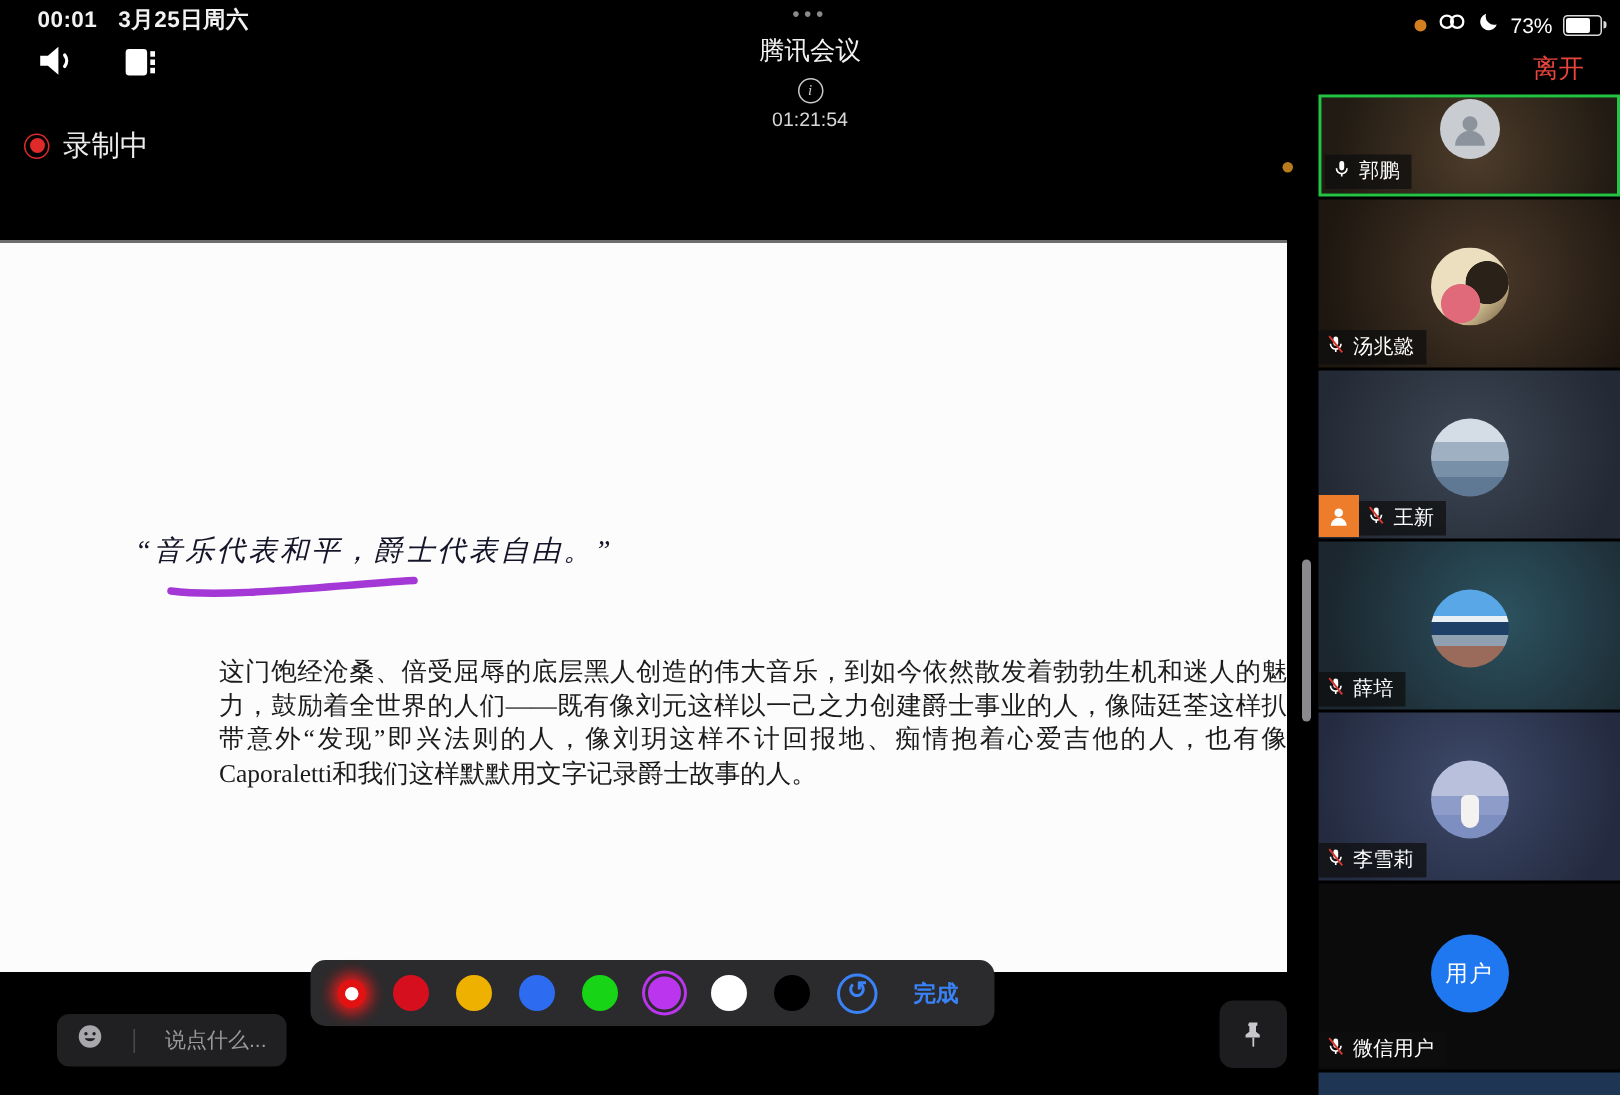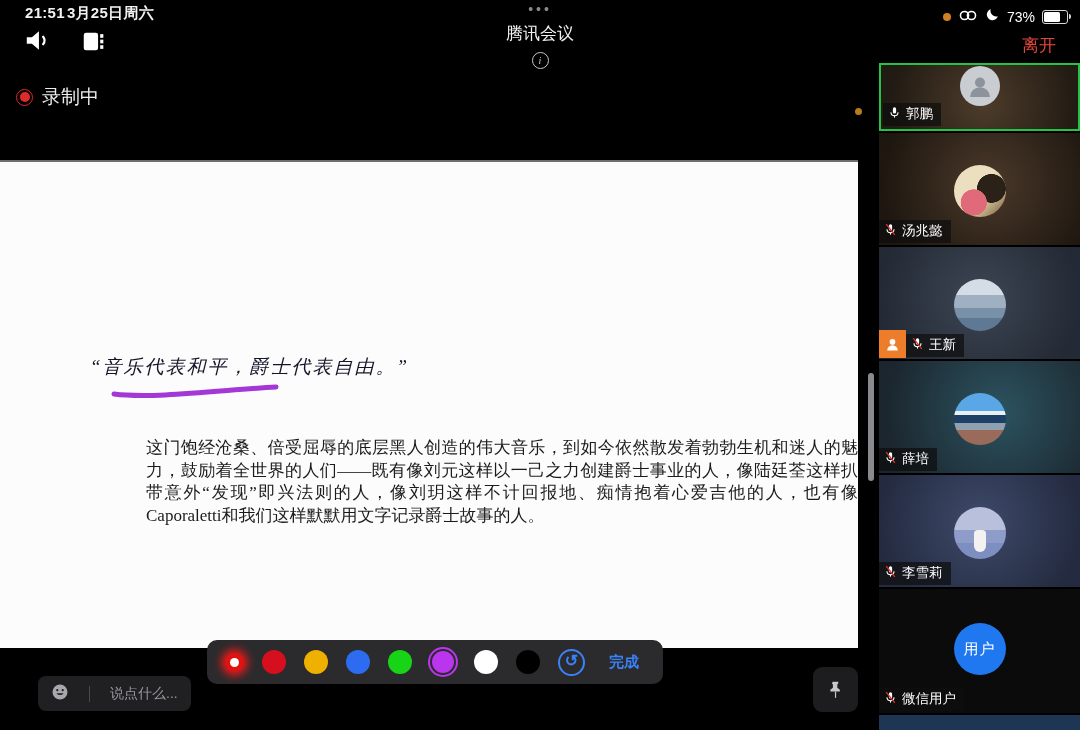--- a/index.html
+++ b/index.html
@@ -2,21 +2,21 @@
 <html><head>
 <meta charset="utf-8">
 <style>
   html,body{margin:0;padding:0;background:#000;}
   .stage{position:relative;width:1080px;height:730px;background:#000;overflow:hidden;
          font-family:"Liberation Sans",sans-serif;color:#fff;}
   .abs{position:absolute;}
 
   
   .time-date{left:25px;top:4px;font-size:15px;font-weight:600;color:#f2f2f2;letter-spacing:.3px;}
-  .time-date .date{margin-left:2px;}
+  .time-date .date{margin-left:14px;}
   .multitask{left:0;right:0;top:1px;text-align:center;color:#8a8a8e;font-size:14px;letter-spacing:3px;}
   .sys-cluster{right:12px;top:7px;display:flex;align-items:center;gap:7px;}
   .orange-dot{width:8px;height:8px;border-radius:50%;background:#d2801f;}
   .batt-pct{font-size:14px;color:#fff;font-weight:500;}
   .battery{width:24px;height:12px;border:1px solid rgba(255,255,255,.85);border-radius:3px;position:relative;}
   .battery .fill{position:absolute;left:1px;top:1px;bottom:1px;width:66%;background:#fff;border-radius:1.5px;}
   .battery .nub{position:absolute;right:-4px;top:3px;width:2.5px;height:5px;background:rgba(255,255,255,.85);border-radius:0 2px 2px 0;}
 
   
   .icon-btn{background:none;border:none;padding:0;cursor:pointer;}
@@ -97,21 +97,21 @@
                 background:#f4f2f0;border-radius:5px 5px 8px 8px;}
   .av-t6{font-size:15px;color:#fff;letter-spacing:1px;}
   .av-label{font-size:15px;color:#fff;}
 </style>
 </head>
 <body>
 
 <div class="stage">
 
   <div class="abs time-date">
-    <span>21:51</span><span class="date">3月25日周六</span>
+    <span>00:01</span><span class="date">3月25日周六</span>
   </div>
   <div class="abs multitask">•••</div>
   <div class="abs sys-cluster">
     <span class="orange-dot" style="background-color: rgb(210, 128, 31);"></span>
     <span>
       <svg viewBox="0 0 26 16" width="20" height="13">
           <circle cx="8.5" cy="8" r="5.3" stroke="#fff" stroke-width="2" fill="none"></circle>
           <circle cx="17.5" cy="8" r="5.3" stroke="#fff" stroke-width="2" fill="none"></circle>
         </svg>
     </span>
@@ -139,20 +139,21 @@
         <rect x="20.8" y="4" width="3.4" height="4" fill="#fff"></rect>
         <rect x="20.8" y="10" width="3.4" height="4" fill="#fff"></rect>
         <rect x="20.8" y="16" width="3.4" height="4" fill="#fff"></rect>
       </svg>
   </button>
   <div class="abs hdr-center">
     <div class="hdr-title-row">
       <span class="hdr-title">腾讯会议</span>
       <span class="info-circ">i</span>
     </div>
+    <div class="hdr-timer">01:21:54</div>
   </div>
   <button class="abs leave-btn" style="color: rgb(232, 69, 60);">离开</button>
 
   <div class="abs rec-row">
     <span class="rec-dot" style="border-color: rgb(224, 42, 42);">
       <span class="inner" style="background-color: rgb(224, 42, 42);"></span>
     </span>
     <span class="rec-label">录制中</span>
   </div>
   <div class="abs notif-dot"></div>

